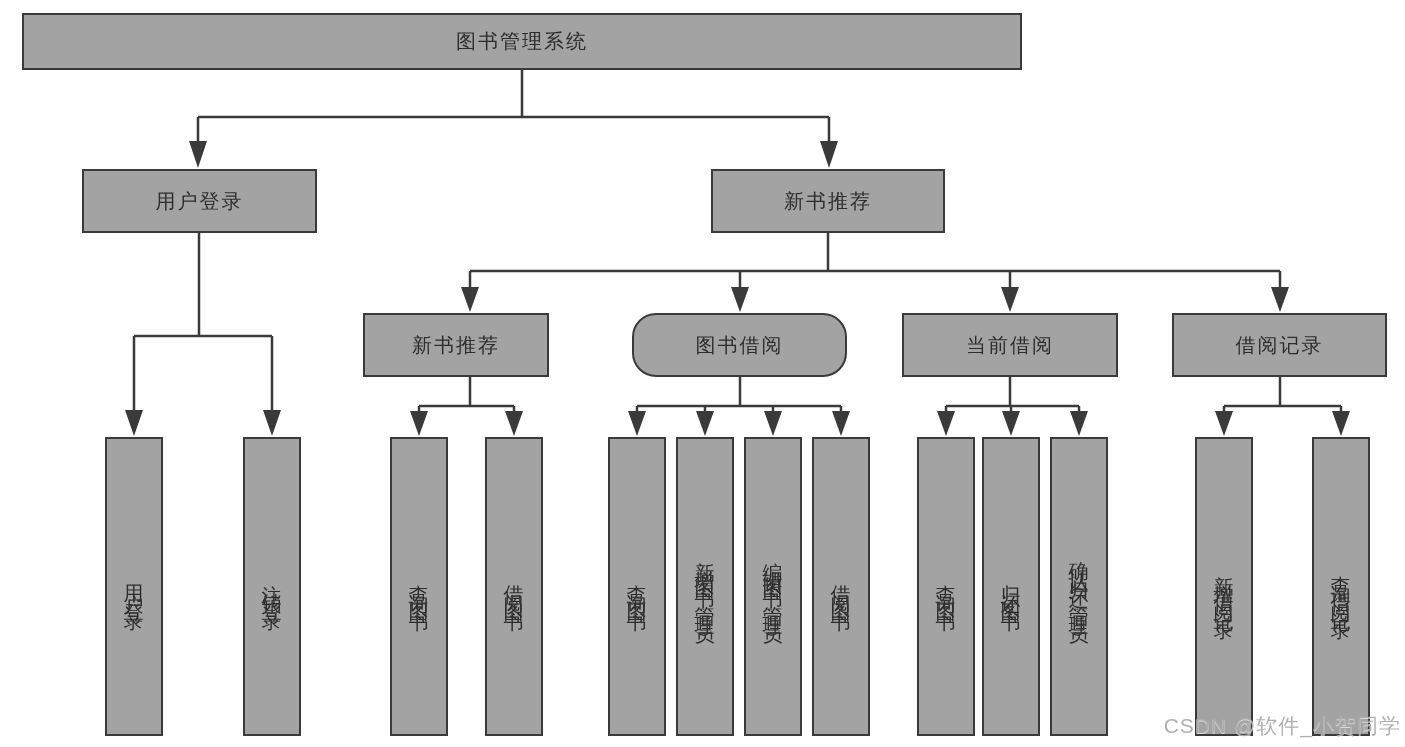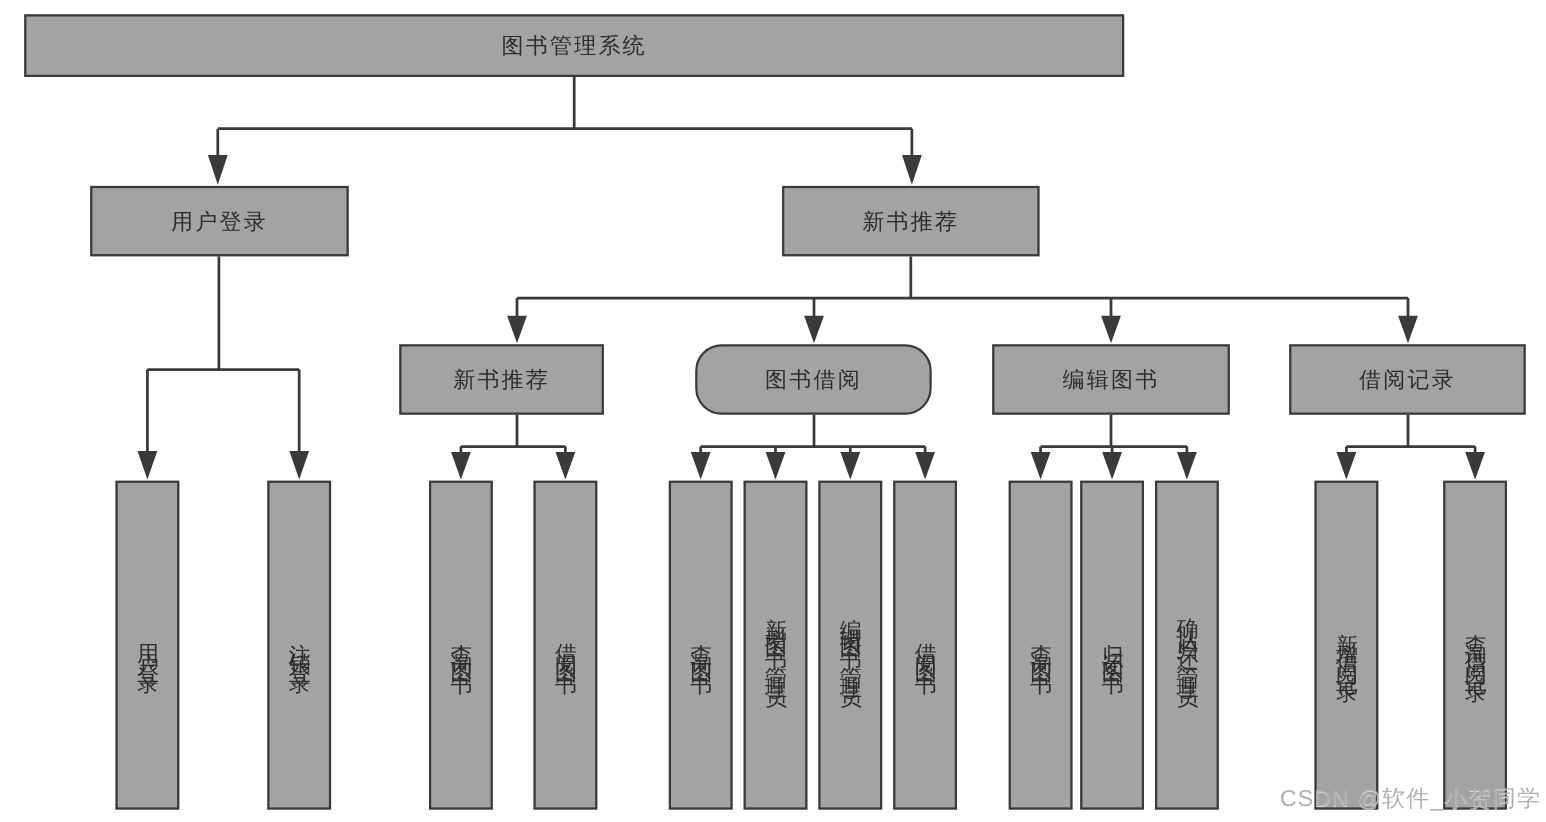--- a/index.html
+++ b/index.html
@@ -116,21 +116,21 @@
     <span>新书推荐</span>
   </div>
 
   <div class="hbox" style="left:363px; top:313px; width:186px; height:64px;">
     <span>新书推荐</span>
   </div>
   <div class="hbox" style="left:632px; top:313px; width:215px; height:64px;border-radius:24px;">
     <span>图书借阅</span>
   </div>
   <div class="hbox" style="left:902px; top:313px; width:216px; height:64px;">
-    <span>编辑图书</span>
+    <span>当前借阅</span>
   </div>
   <div class="hbox" style="left:1172px; top:313px; width:215px; height:64px;text-align:right;">
     <span>借阅记录</span>
   </div>
 
   <div class="vbox" style="left:105px;">
     <span class="vtext">用户登录</span>
   </div>
   <div class="vbox" style="left:243px;">
     <span class="vtext">注销登录</span>

